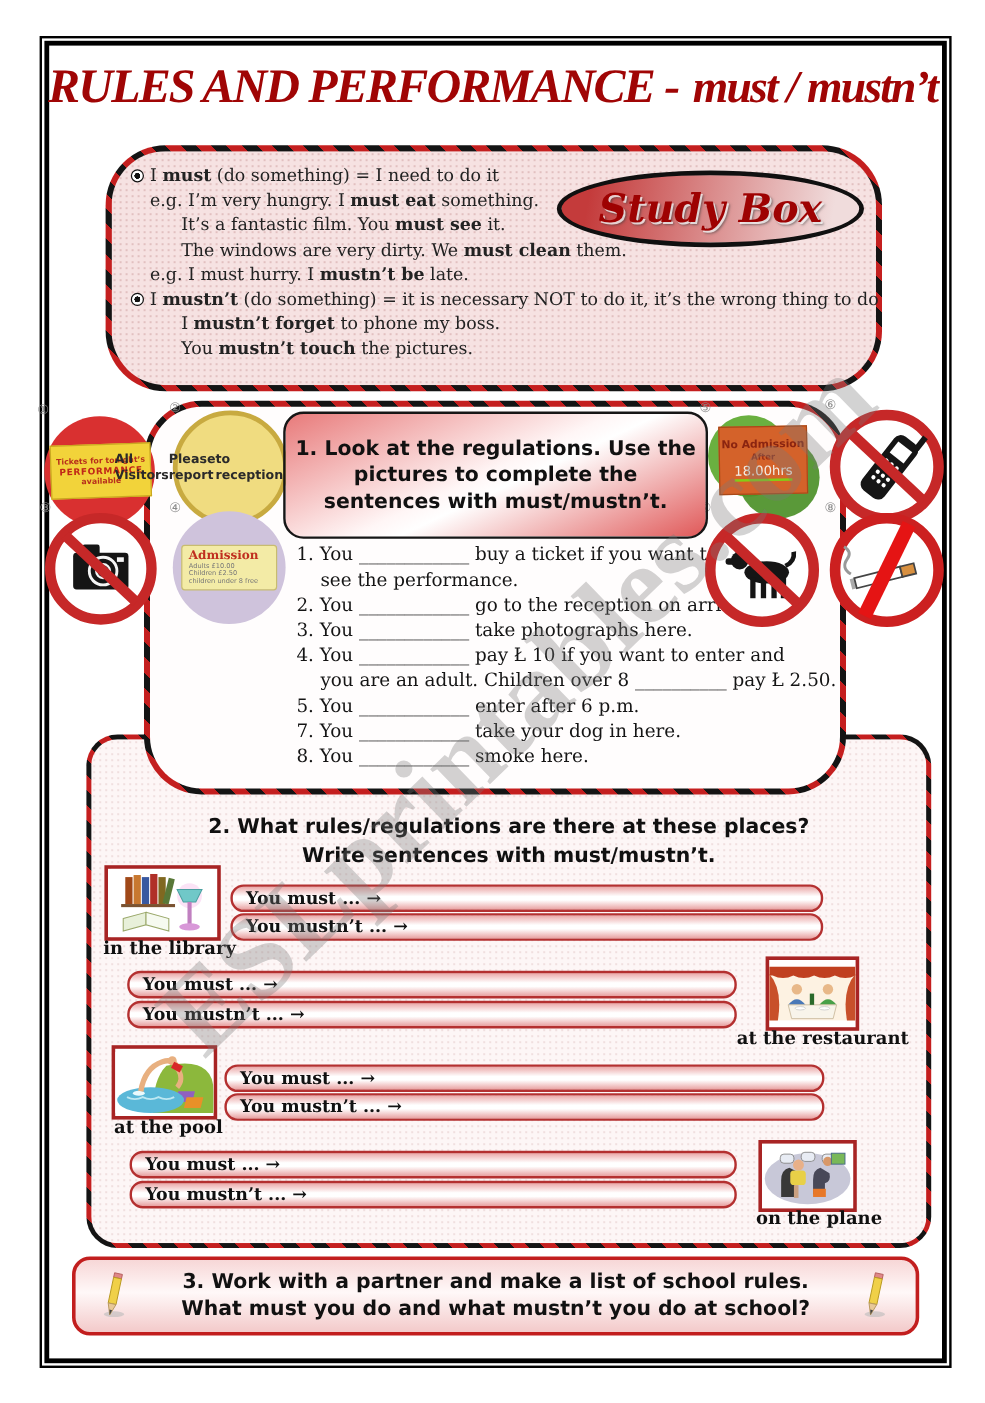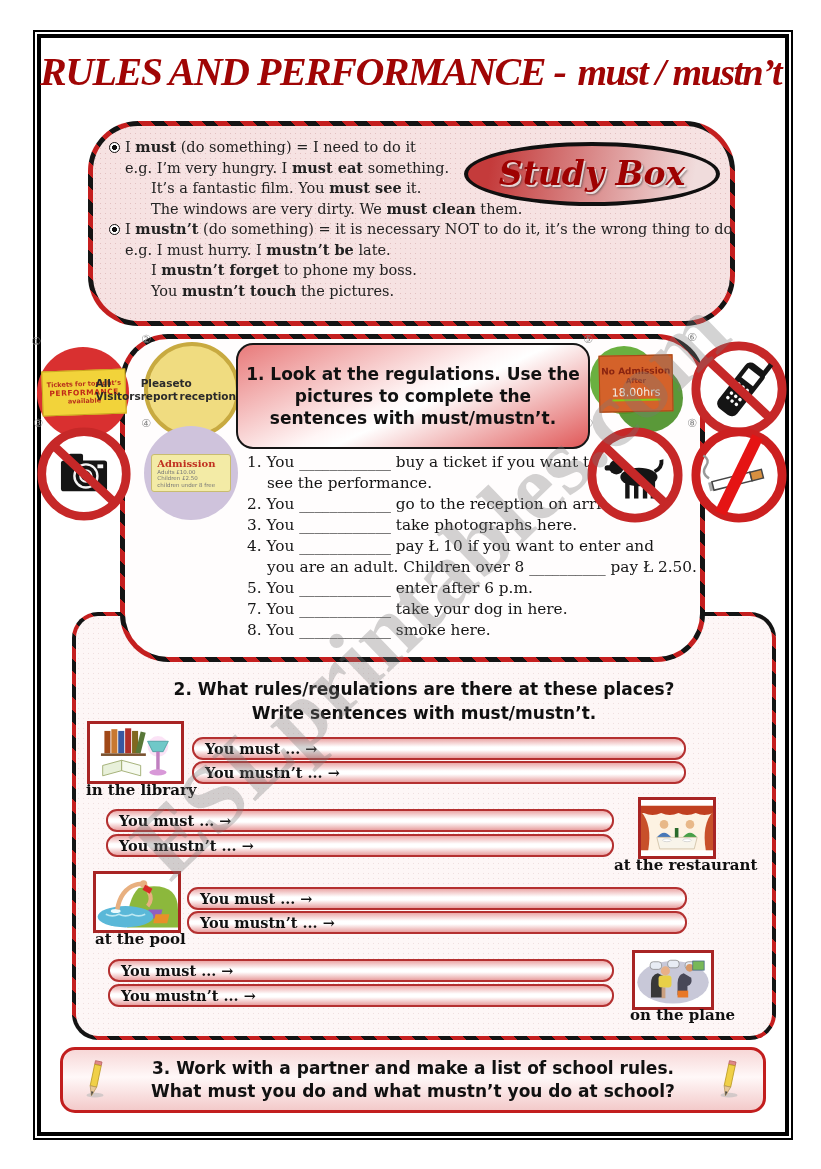--- a/index.html
+++ b/index.html
@@ -115,22 +115,22 @@
     <span class="t-main">RULES AND PERFORMANCE -</span>
     <span class="t-sub">must / mustn’t</span>
   </div>
 
   <div class="stripewrap study-wrap">
     <div class="stripe-in study-in">
       <div class="sline"><span class="bullet"></span><span>I <b>must</b> (do something) = I need to do it</span></div>
       <div class="sline ind1">e.g. I’m very hungry. I <b>must eat</b> something.</div>
       <div class="sline ind2">It’s a fantastic film. You <b>must see</b> it.</div>
       <div class="sline ind2">The windows are very dirty. We <b>must clean</b> them.</div>
+      <div class="sline ind1">e.g. I must hurry. I <b>mustn’t be</b> late.</div>
       <div class="sline"><span class="bullet"></span><span>I <b>mustn’t</b> (do something) = it is necessary NOT to do it, it’s the wrong thing to do</span></div>
-      <div class="sline ind1">e.g. I must hurry. I <b>mustn’t be</b> late.</div>
       <div class="sline ind2">I <b>mustn’t forget</b> to phone my boss.</div>
       <div class="sline ind2">You <b>mustn’t touch</b> the pictures.</div>
       <div class="studybox-oval">
         <span>Study Box</span>
       </div>
     </div>
   </div>
 
   <div class="stripewrap sec2-wrap">
     <div class="stripe-in sec2-in"></div>

